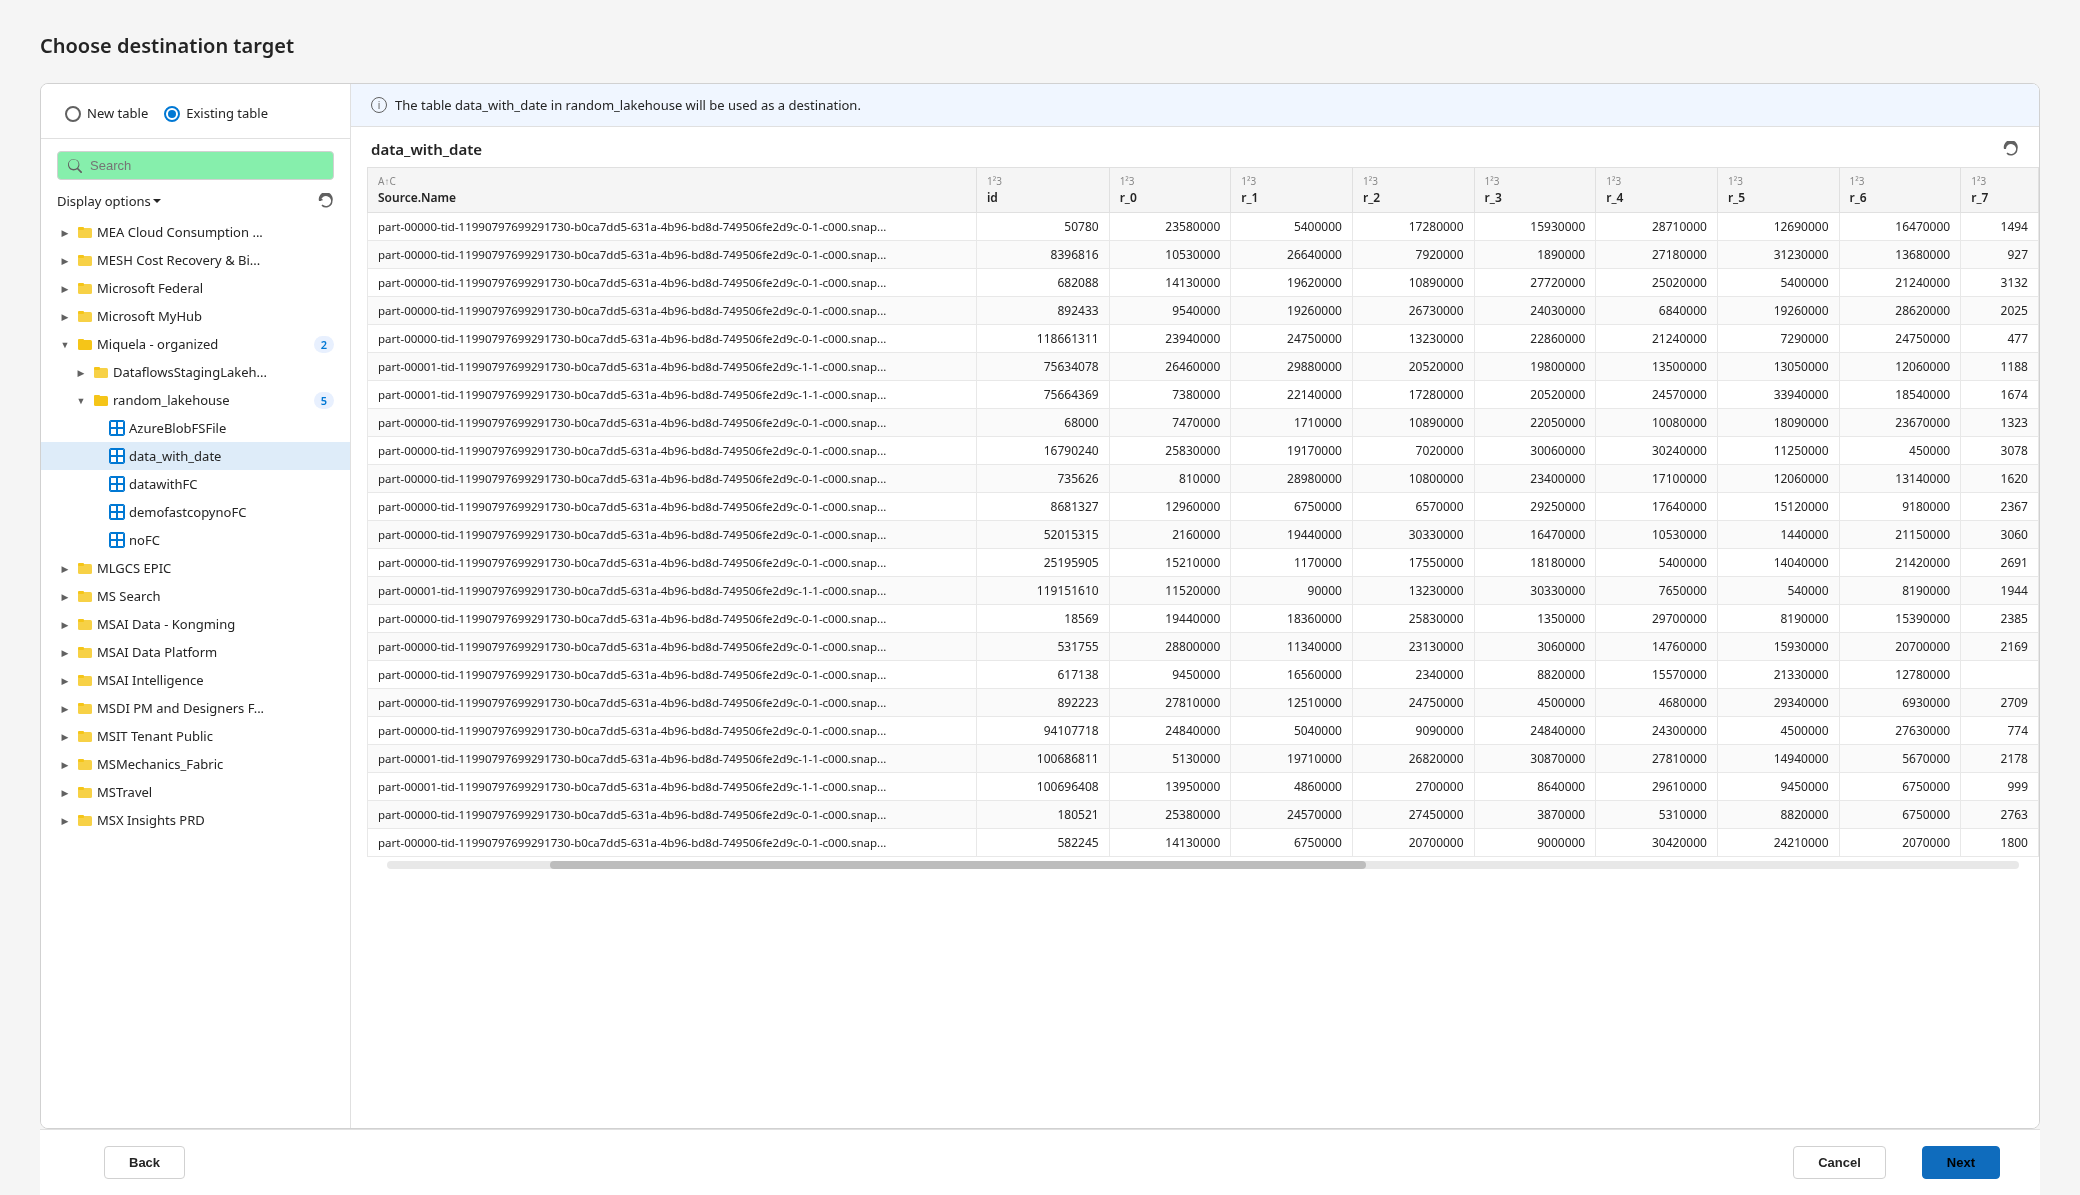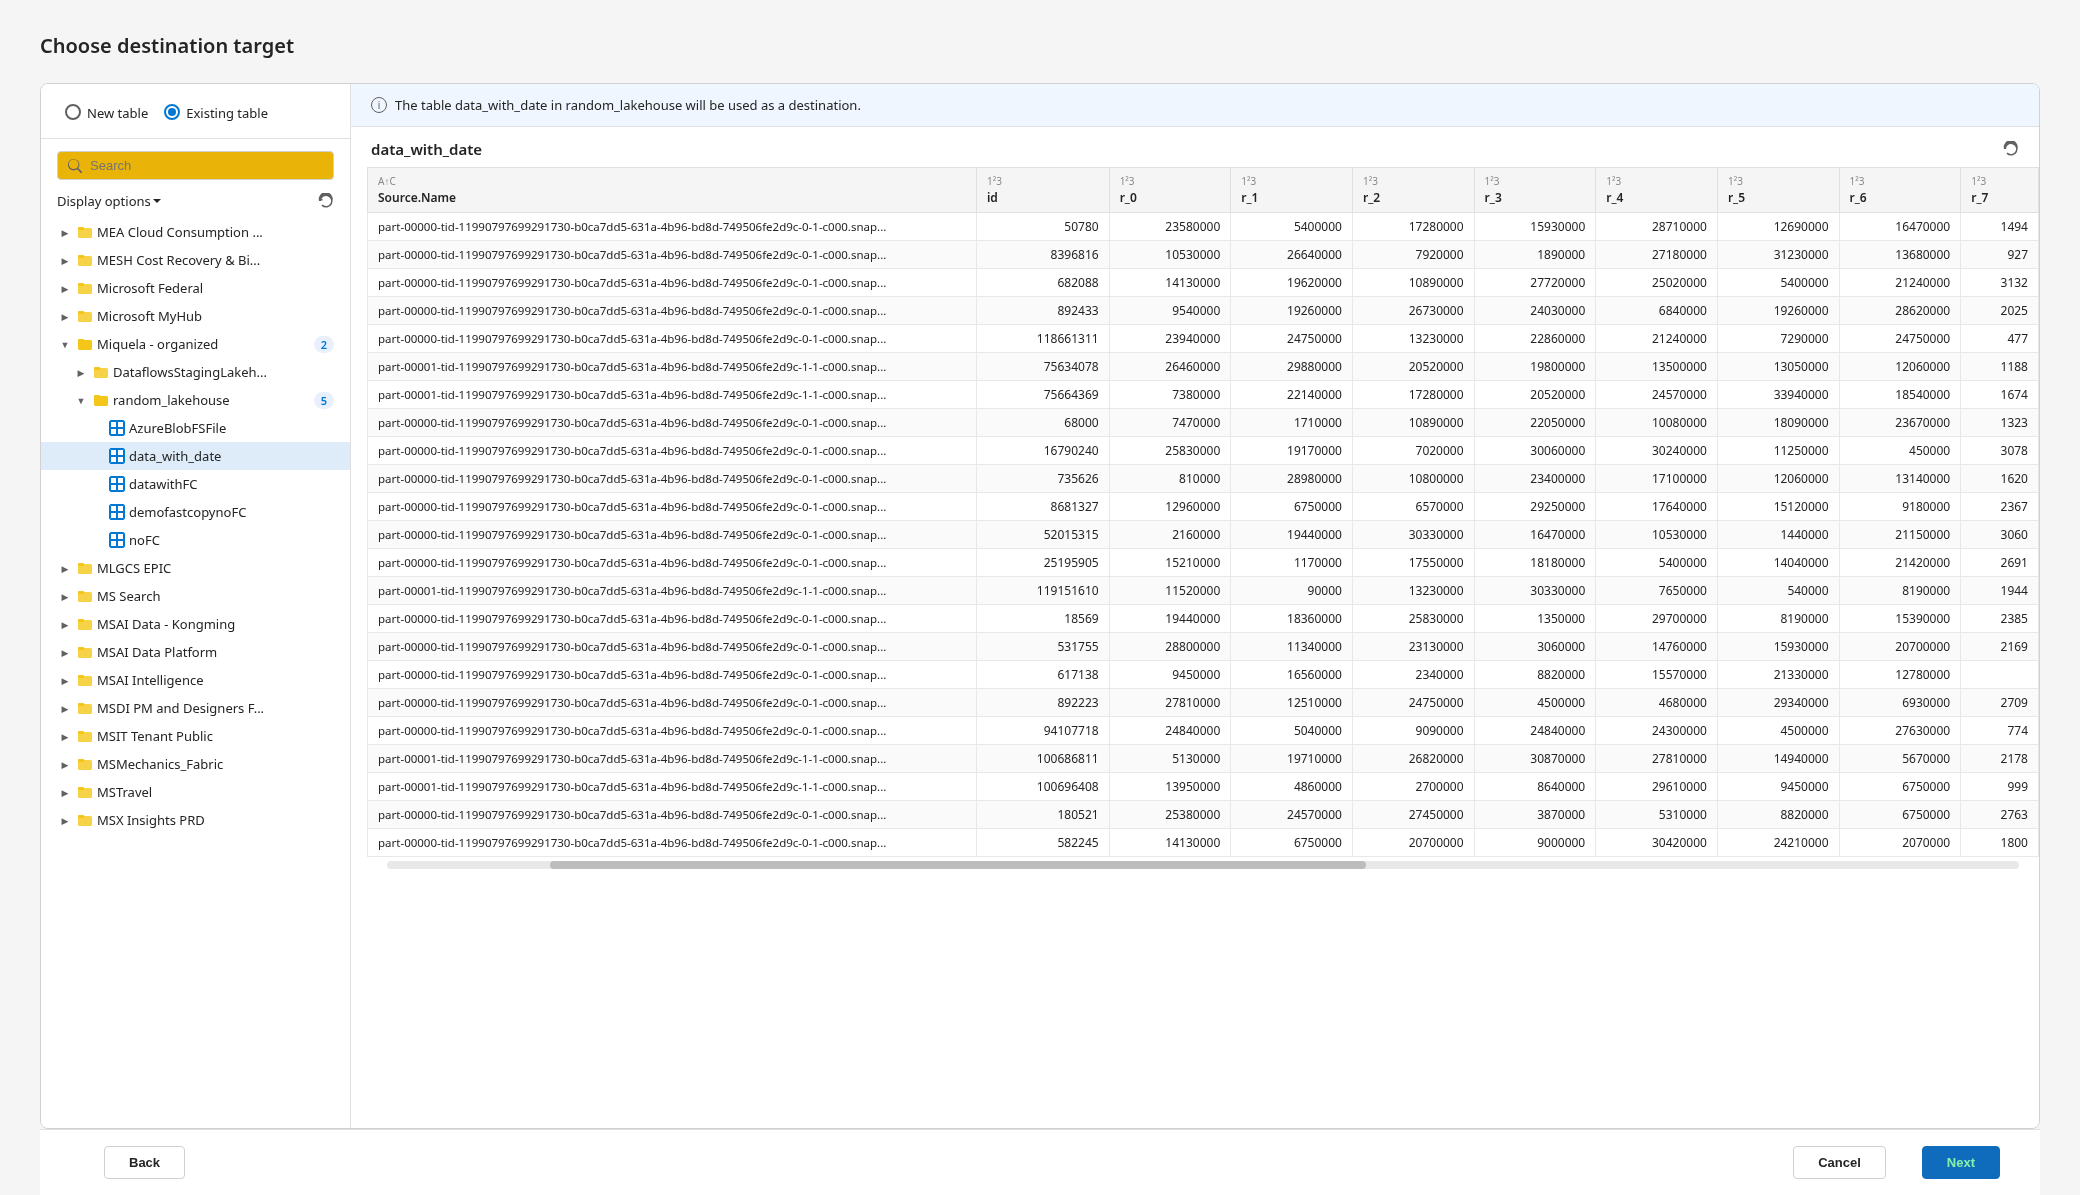--- a/index.html
+++ b/index.html
@@ -43,21 +43,21 @@
       padding: 16px 0 0 0;
     }
     .radio-group {
       display: flex;
       gap: 0;
       padding: 0 16px 12px 16px;
       border-bottom: 1px solid #e0e0e0;
     }
     .radio-option {
       display: flex;
-      align-items: flex-start;
+      align-items: flex-end;
       gap: 6px;
       cursor: pointer;
       padding: 4px 8px;
     }
     .radio-circle {
       width: 16px;
       height: 16px;
       border-radius: 50%;
       border: 2px solid #616161;
       display: flex;
@@ -82,21 +82,21 @@
       color: #242424;
     }
     .search-box {
       margin: 12px 16px 8px 16px;
       display: flex;
       align-items: center;
       border: 1px solid #d1d1d1;
       border-radius: 4px;
       padding: 6px 10px;
       gap: 8px;
-      background: #eab308;
+      background: #86efac;
     }
     .search-icon-svg {
       color: #616161;
       flex-shrink: 0;
     }
     .search-input {
       border: none;
       outline: none;
       font-size: 13px;
       color: #616161;
@@ -292,21 +292,21 @@
       font-size: 13px;
       font-weight: 600;
       cursor: pointer;
       border: 1px solid #d1d1d1;
       background: #fff;
       color: #242424;
       margin-left: 24px;
     }
     .btn-primary {
       background: #0f6cbd;
-      color: #86efac;
+      color: #000000;
       border-color: #0f6cbd;
     }
     .footer-right {
       display: flex;
       gap: 12px;
       align-items: center;
       padding-left: 40px;
     }
     .scrollbar-h {
       height: 8px;

